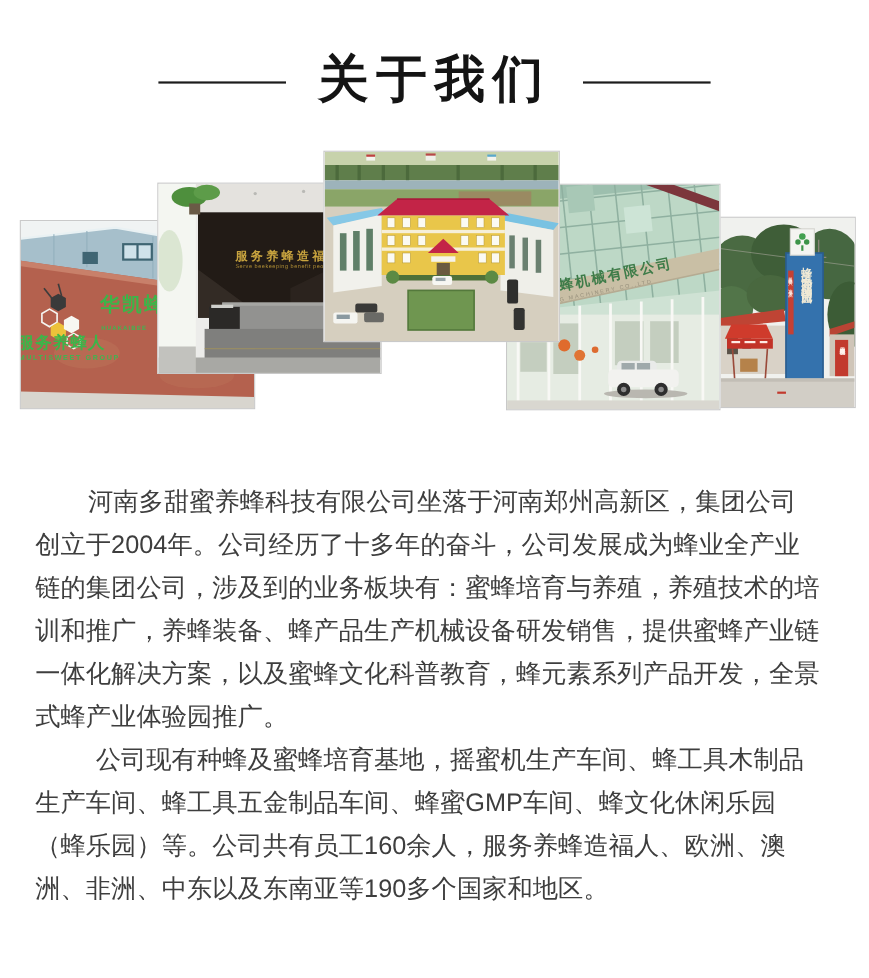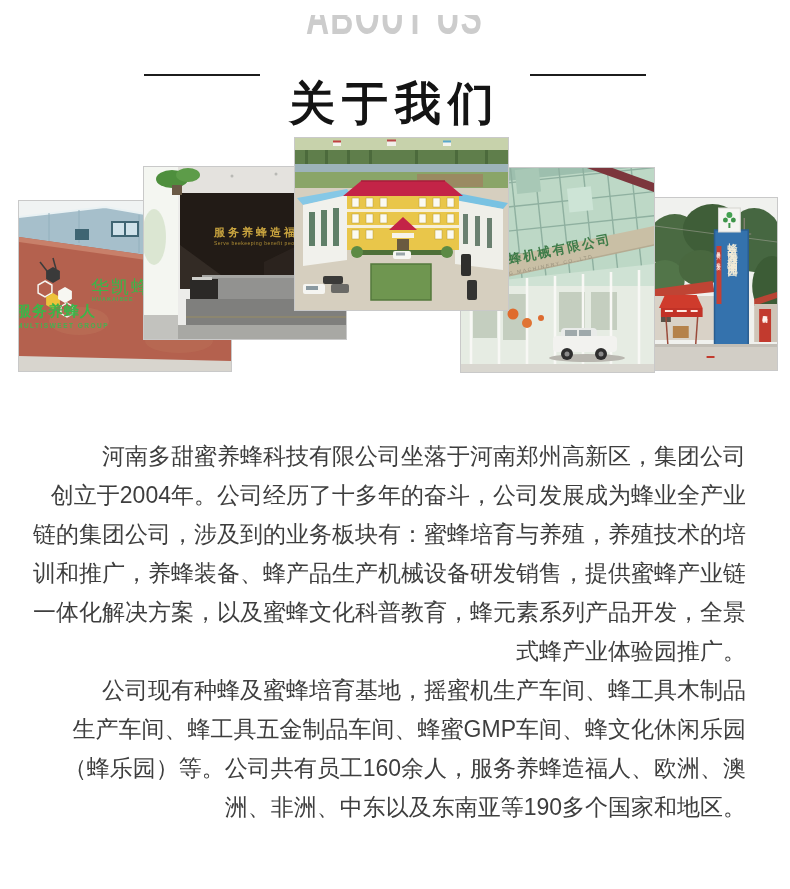--- a/index.html
+++ b/index.html
@@ -4,70 +4,67 @@
 <style>
   html,body{margin:0;padding:0;background:#fff;}
   .page{position:relative;width:790px;height:889px;background:#ffffff;overflow:hidden;
         font-family:"Liberation Sans","DejaVu Sans",sans-serif;}
 
   
   .about-en-clip{position:absolute;left:0;right:0;top:15px;height:24px;overflow:hidden;text-align:center;}
   .about-en{display:inline-block;font-size:50px;line-height:50px;font-weight:bold;color:#cccccc;
             letter-spacing:2px;margin-top:-23px;transform:scaleX(0.64);transform-origin:center top;white-space:nowrap;}
   .about-zh{position:absolute;left:0;right:0;top:42px;text-align:center;font-size:46px;line-height:58px;
-            font-weight:bold;color:#141414;letter-spacing:7px;margin-top:32px;}
+            font-weight:bold;color:#141414;letter-spacing:7px;}
   .rule{position:absolute;top:74px;width:116px;height:2px;background:#1c1c1c;}
   .rule-left{left:144px;} .rule-right{left:530px;}
 
   
   .photo{position:absolute;margin:0;border:1px solid #c9c9c9;box-sizing:border-box;
          overflow:hidden;background:#fff;}
   .photo svg{display:block;width:100%;height:100%;}
   .photo1{left:18px; top:200px;width:214px;height:172px;z-index:1;}
   .photo2{left:143px;top:166px;width:204px;height:174px;z-index:3;}
   .photo3{left:294px;top:137px;width:215px;height:174px;z-index:5;}
   .photo4{left:460px;top:167px;width:195px;height:206px;z-index:2;}
   .photo5{left:654px;top:197px;width:124px;height:174px;z-index:1;}
 
   .ph-label{position:absolute;white-space:nowrap;pointer-events:none;}
   
   .p1-brand{left:-3px;top:101px;font-size:15px;font-weight:bold;color:#3cb549;letter-spacing:1px;}
   .p1-brand-en{left:-2px;top:121px;font-size:6.5px;color:#45b150;letter-spacing:1.5px;font-weight:bold;}
-  .p1-brand2{left:72px;top:74px;font-size:18px;font-weight:normal;color:#3cb549;letter-spacing:2px;}
+  .p1-brand2{left:72px;top:64px;font-size:18px;font-weight:bold;color:#3cb549;letter-spacing:2px;}
   .p1-brand2-en{left:73px;top:95px;font-size:5.5px;color:#45b150;letter-spacing:1px;font-weight:bold;}
   
   .p2-slogan{left:70px;top:58px;font-size:11px;font-weight:bold;color:#c9a43f;letter-spacing:3px;}
   .p2-slogan-en{left:70px;top:73px;font-size:5px;color:#b08f35;letter-spacing:0.5px;}
   
   .p4-sign{left:4px;top:92px;width:200px;transform:rotate(-11.5deg);transform-origin:0 50%;}
   .p4-sign .cn{font-size:13px;font-weight:bold;color:#3e7c49;letter-spacing:2px;}
   .p4-sign .en{font-size:5px;color:#98917d;letter-spacing:1.6px;margin-top:1px;}
   
   .p5-sign{left:70px;top:37px;height:118px;writing-mode:vertical-rl;text-orientation:upright;
            font-size:10px;font-weight:bold;color:#f0ead6;letter-spacing:3px;}
   .p5-strip{left:61px;top:50px;height:58px;writing-mode:vertical-rl;text-orientation:upright;
             font-size:4px;color:#ffefe8;letter-spacing:1px;}
   .p5-side{left:107px;top:113px;height:30px;writing-mode:vertical-rl;text-orientation:upright;
            font-size:5px;font-weight:bold;color:#fff3ee;letter-spacing:0.5px;}
 
   
   .about-text{position:absolute;left:32px;top:437px;width:714px;color:#3e3e3e;
-              font-size:23px;line-height:39px;text-align:right;}
+              font-size:23px;line-height:39px;text-align:left;}
   .about-text p{margin:0;padding:0;}
   .about-text p.para1{text-indent:48px;}
   .about-text p.para2{text-indent:55px;}
 </style>
 </head>
 <body>
 
 <div class="page">
 
-  <div class="about-en-clip">
-    <span class="about-en">ABOUT US</span>
-  </div>
   <div class="about-zh">关于我们</div>
   <span class="rule rule-left"></span>
   <span class="rule rule-right"></span>
 
   <div>
 
     <figure class="photo photo1">
       <svg viewBox="0 0 212 170" preserveAspectRatio="none">
         <rect x="0" y="0" width="212" height="170" fill="#f0f3f3"></rect>
         <polygon points="0,50 0,16 86,6 212,28 212,66 0,66" fill="#a6bfcb"></polygon>

